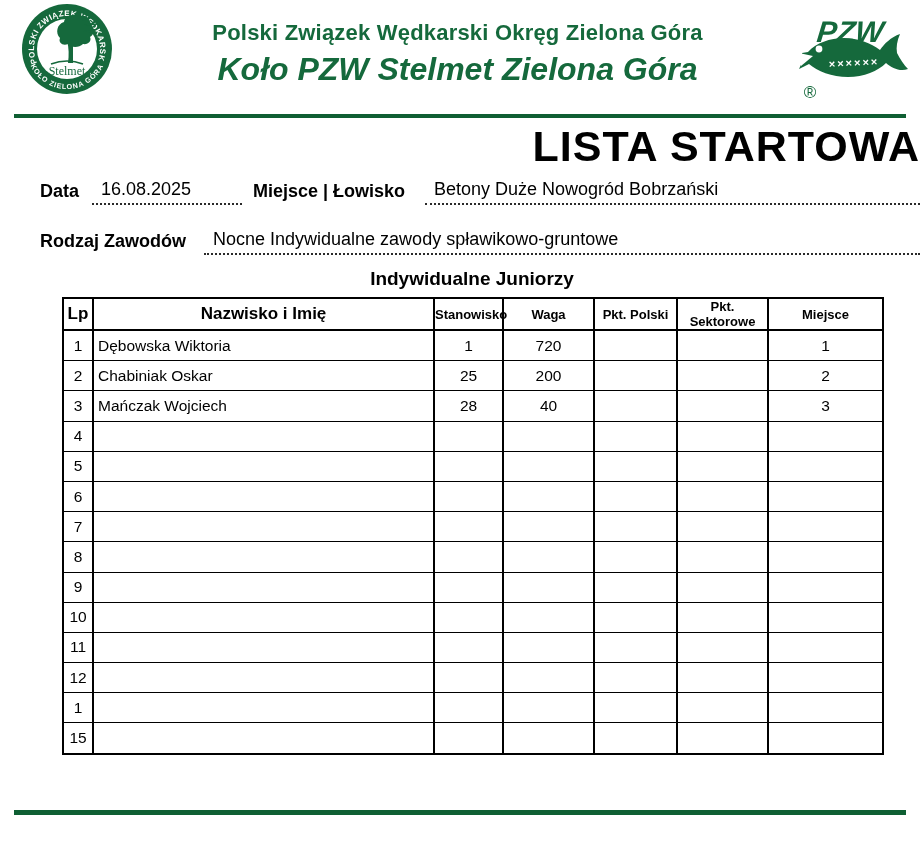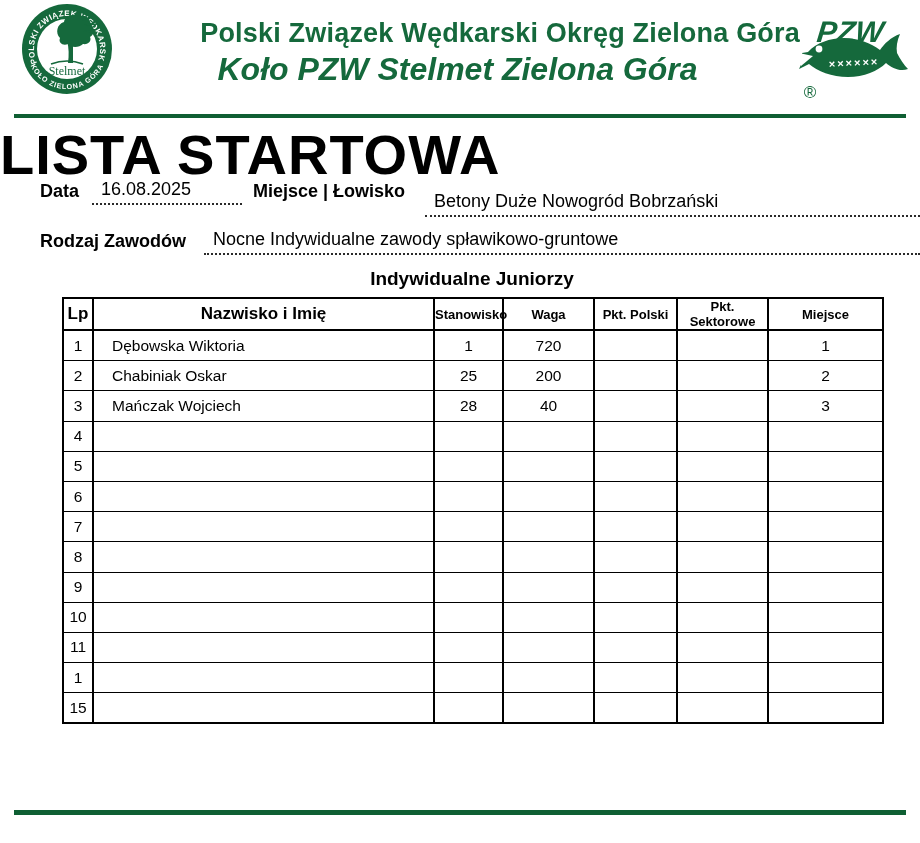--- a/index.html
+++ b/index.html
@@ -9,43 +9,43 @@
   }
   :root { --green:#15693C; --rule:#0F5F33; }
 
   
   .seal { position:absolute; left:22px; top:3px; width:92px; height:94px; }
   .fish { position:absolute; right:12px; top:6px; width:112px; height:102px; }
   .head-titles {
     position:absolute; left:115px; right:120px; top:16px;
     text-align:center; color:var(--green); font-weight:bold;
   }
-  .head-titles .l1 { font-size:27px; line-height:34px; letter-spacing:0.2px;text-align:right; }
+  .head-titles .l1 { font-size:22px; line-height:34px; letter-spacing:0.2px; }
   .head-titles .l2 { font-size:32px; line-height:38px;font-style:italic; }
 
   .rule { position:absolute; left:14px; right:14px; background:var(--rule); }
   .rule.top    { top:114px; height:4px; }
   .rule.bottom { top:810px; height:5px; }
 
   
   .doc-title {
     position:absolute; top:122px; left:0; width:100%;
-    text-align:left; font-size:56px; font-weight:bold; letter-spacing:1px;
+    text-align:right; font-size:43px; font-weight:bold; letter-spacing:1px;
   }
 
   
   .f-label { position:absolute; font-weight:bold; font-size:18px; line-height:24px; white-space:nowrap; }
   .f-value {
     position:absolute; font-size:18px; line-height:24px; white-space:nowrap;
     border-bottom:2px dotted #2a2a2a; padding:0 0 2px 9px; height:24px;
   }
   .lbl-data  { left:40px;  top:179px; }
   .val-data  { left:92px;  top:177px; width:141px; }
   .lbl-place { left:253px; top:179px; }
-  .val-place { left:425px; top:177px; right:0;margin-top:12px; }
+  .val-place { left:425px; top:177px; right:0; }
   .lbl-type  { left:40px;  top:229px; }
   .val-type  { left:204px; top:227px; right:0; }
 
   
   .section-title {
     position:absolute; left:62px; width:820px; top:268px;
     text-align:center; font-size:19px; font-weight:bold;
   }
   #start-table {
     position:absolute; left:62px; top:297px; width:820px;
@@ -57,21 +57,21 @@
     height:27px; vertical-align:middle; text-align:center;margin-top:16px;
   }
   #start-table th.big   { font-size:17px; }
   #start-table th.small { font-size:13px; }
   #start-table td {
     border:1.2px solid #000; border-left:2px solid #000; border-right:2px solid #000;
     height:29.2px; padding:0; font-size:15.5px; vertical-align:middle;
     overflow:hidden; white-space:nowrap;
   }
   #start-table td.c    { text-align:center; }
-  #start-table td.name { text-align:left; padding-left:18px; }
+  #start-table td.name { text-align:left; padding-left:4px; }
 </style>
 </head>
 <body>
 
 <svg class="seal" viewBox="0 0 92 94" aria-hidden="true">
   <circle cx="45" cy="46" r="45" fill="#15693C"></circle>
   <circle cx="45" cy="46" r="30" fill="#ffffff"></circle>
   <defs>
     <path id="arcTop" d="M 14,57.3 A 33 33 0 1 1 76,57.3"></path>
     <path id="arcBottom" d="M 7.4,59.7 A 40 40 0 0 0 82.6,59.7"></path>
@@ -246,20 +246,29 @@
       <tr>
         <td class="c">11</td>
         <td class="name"></td>
         <td class="c"></td>
         <td class="c"></td>
         <td class="c"></td>
         <td class="c"></td>
         <td class="c"></td>
       </tr>
       <tr>
+        <td class="c">12</td>
+        <td class="name"></td>
+        <td class="c"></td>
+        <td class="c"></td>
+        <td class="c"></td>
+        <td class="c"></td>
+        <td class="c"></td>
+      </tr>
+      <tr>
         <td class="c">1</td>
         <td class="name"></td>
         <td class="c"></td>
         <td class="c"></td>
         <td class="c"></td>
         <td class="c"></td>
         <td class="c"></td>
       </tr>
       <tr>
         <td class="c">15</td>

